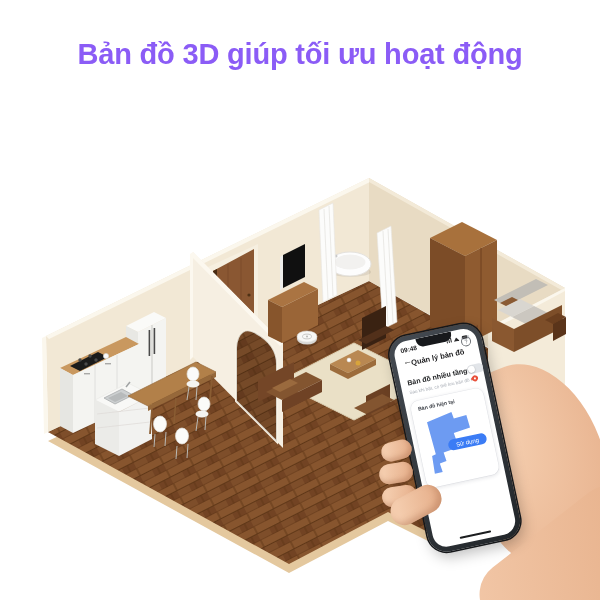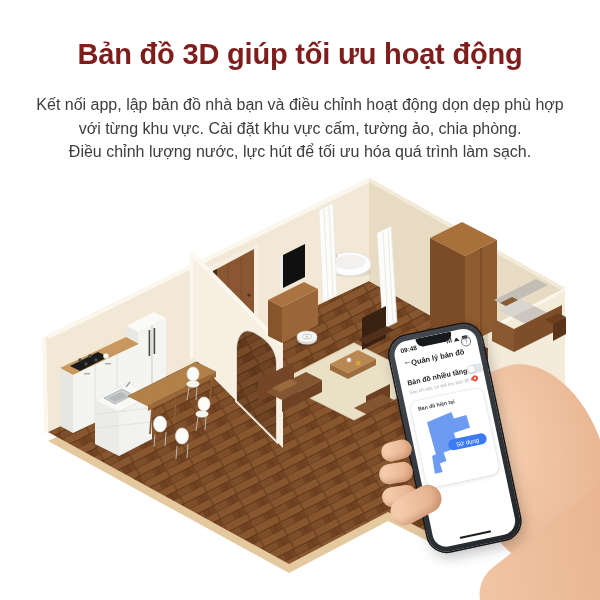--- a/index.html
+++ b/index.html
@@ -1,19 +1,19 @@
 <!DOCTYPE html>
 <html><head>
 <meta charset="utf-8">
 <style>
   html,body{margin:0;padding:0;}
   body{font-family:"Liberation Sans",sans-serif;background:#fff;}
   .stage{position:relative;width:600px;height:600px;background:#ffffff;overflow:hidden;}
   .banner-title{position:absolute;top:38px;left:0;width:600px;text-align:center;
-    font-size:29px;font-weight:bold;color:#7f1d1d;letter-spacing:-0.2px;margin:0;}
+    font-size:29px;font-weight:bold;color:#8b5cf6;letter-spacing:-0.2px;margin:0;}
   .banner-desc{position:absolute;top:93px;left:0;width:600px;text-align:center;
     font-size:16px;line-height:1.47;color:#3d3d3d;margin:0;}
   .banner-desc span{display:block;}
   .scene{position:absolute;left:0;top:0;width:600px;height:600px;z-index:1;}
 
   
   .skin{position:absolute;background:linear-gradient(105deg,#f4ccad 20%,#e7b18d 85%);}
   .palm{left:468px;top:362px;width:138px;height:212px;border-radius:46%;
     transform:rotate(-21deg);z-index:2;background:radial-gradient(ellipse at 30% 28%,#f6d0b1,#e5ad88);}
   .arm{left:498px;top:512px;width:190px;height:170px;border-radius:34px;
@@ -68,25 +68,20 @@
     padding:2.5px 8px;border-radius:9px;border:none;line-height:1;}
   .homebar{position:absolute;left:50%;bottom:5px;transform:translateX(-50%);
     width:32px;height:2.5px;border-radius:2px;background:#1c1e20;}
 </style>
 </head>
 <body>
 
 <div class="stage">
 
   <h1 class="banner-title">Bản đồ 3D giúp tối ưu hoạt động</h1>
-  <p class="banner-desc">
-    <span>Kết nối app, lập bản đồ nhà bạn và điều chỉnh hoạt động dọn dẹp phù hợp</span>
-    <span>với từng khu vực. Cài đặt khu vực cấm, tường ảo, chia phòng.</span>
-    <span>Điều chỉnh lượng nước, lực hút để tối ưu hóa quá trình làm sạch.</span>
-  </p>
 
   <svg class="scene" viewBox="0 0 600 600">
     <defs>
       <pattern id="wd" patternUnits="userSpaceOnUse" width="26" height="15" patternTransform="rotate(-27)">
         <rect width="26" height="15" fill="#7e4e2a"></rect>
         <rect y="0" width="26" height="7.5" fill="#87552e"></rect>
         <rect y="7.5" width="13" height="7.5" fill="#724323"></rect>
         <line x1="0" y1="7.5" x2="26" y2="7.5" stroke="#5c3516" stroke-width="0.9"></line>
         <line x1="0" y1="15" x2="26" y2="15" stroke="#5c3516" stroke-width="0.9"></line>
         <line x1="13" y1="0" x2="13" y2="7.5" stroke="#5c3516" stroke-width="0.9"></line>

